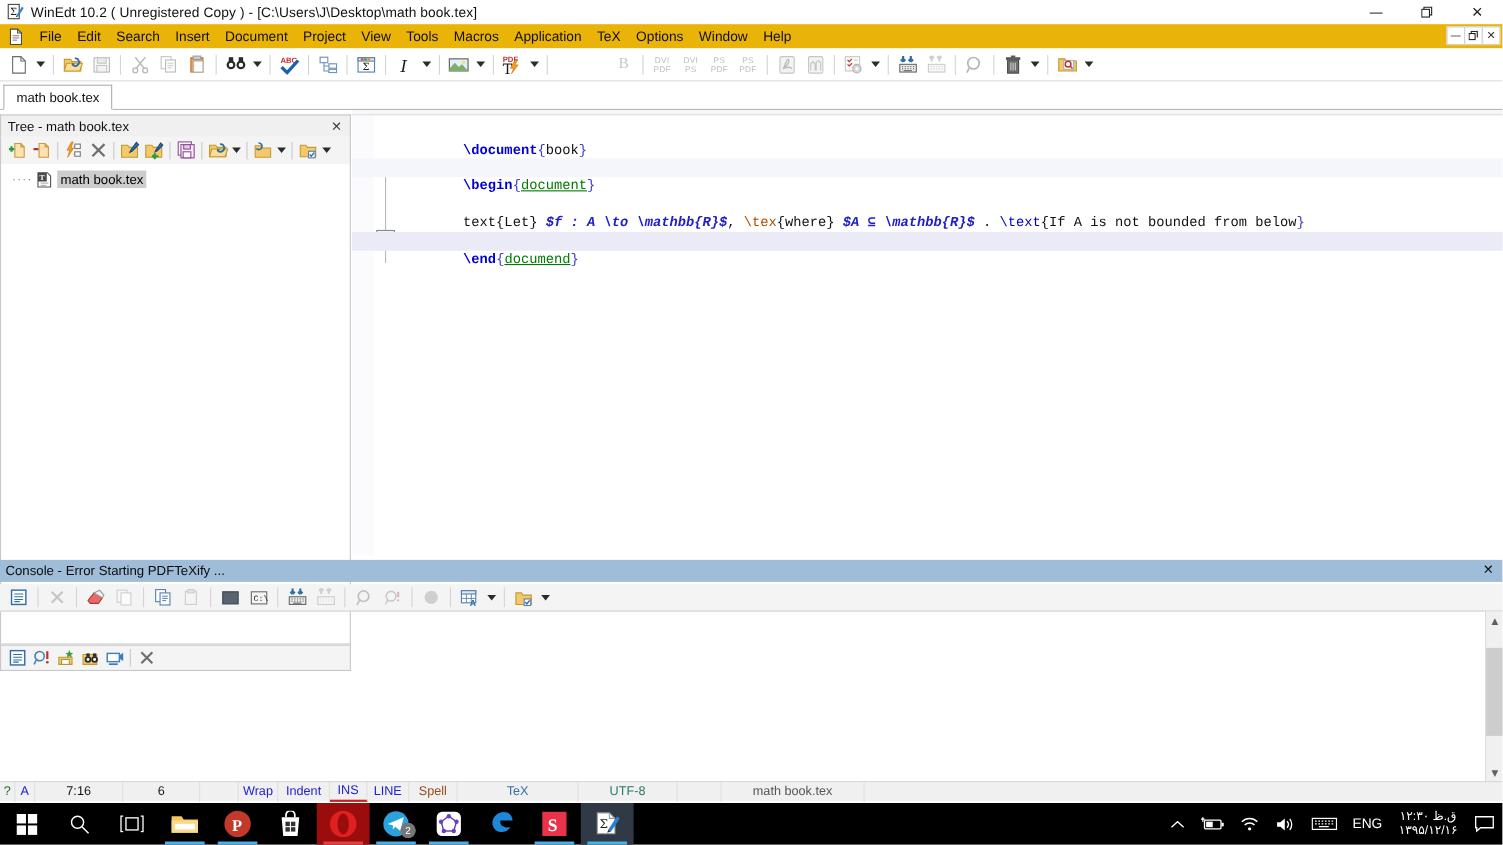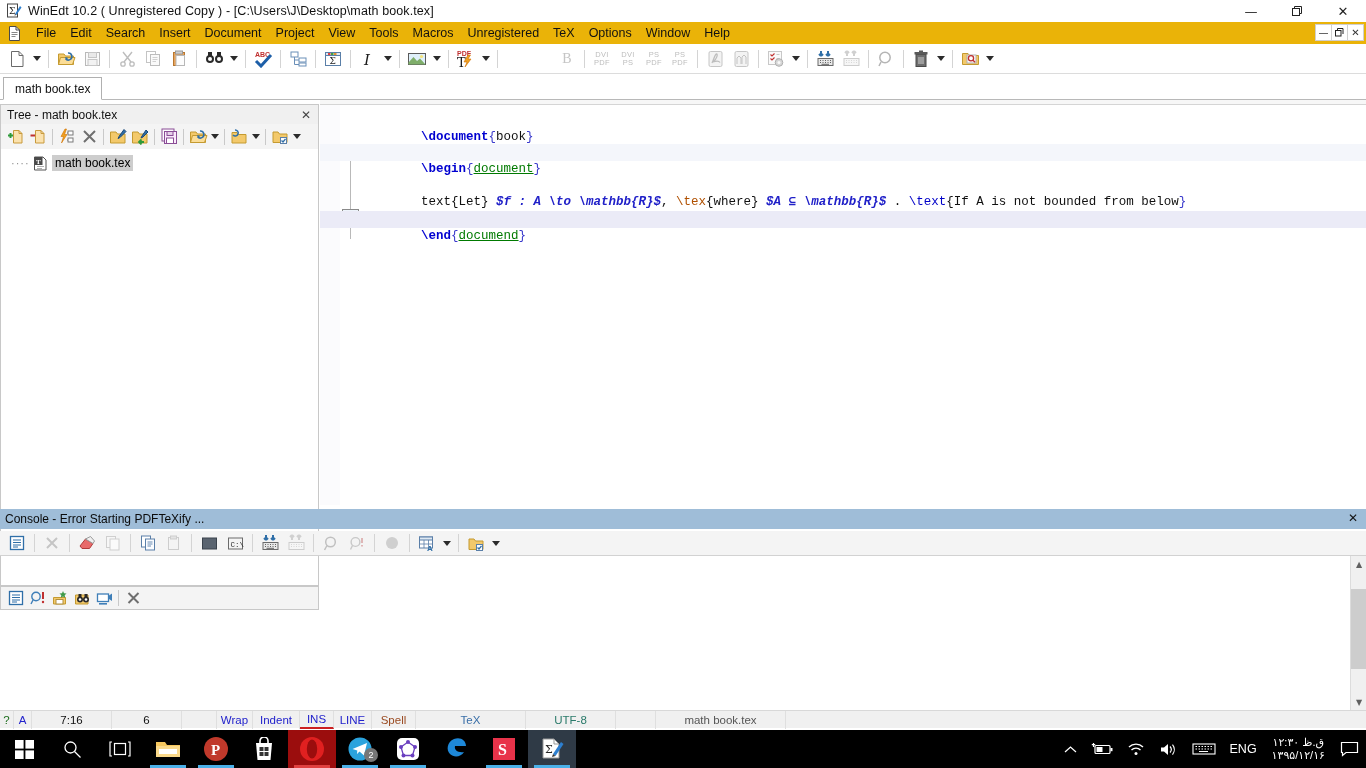--- a/index.html
+++ b/index.html
@@ -193,21 +193,21 @@
     </div>
     <div class="menuitem">File</div>
     <div class="menuitem">Edit</div>
     <div class="menuitem">Search</div>
     <div class="menuitem">Insert</div>
     <div class="menuitem">Document</div>
     <div class="menuitem">Project</div>
     <div class="menuitem">View</div>
     <div class="menuitem">Tools</div>
     <div class="menuitem">Macros</div>
-    <div class="menuitem">Unregistered</div>
+    <div class="menuitem">Application</div>
     <div class="menuitem">TeX</div>
     <div class="menuitem">Options</div>
     <div class="menuitem">Window</div>
     <div class="menuitem">Help</div>
     <div class="mdibtns">
       <div class="mdibtn">—</div>
       <div class="mdibtn">
         <svg width="9" height="9" viewBox="0 0 9 9">
             <rect x="0.5" y="2.5" width="5.5" height="5.5" fill="none" stroke="#222"></rect>
             <path d="M2.5 2.5 V0.5 H8 V6" fill="none" stroke="#222"></path>

